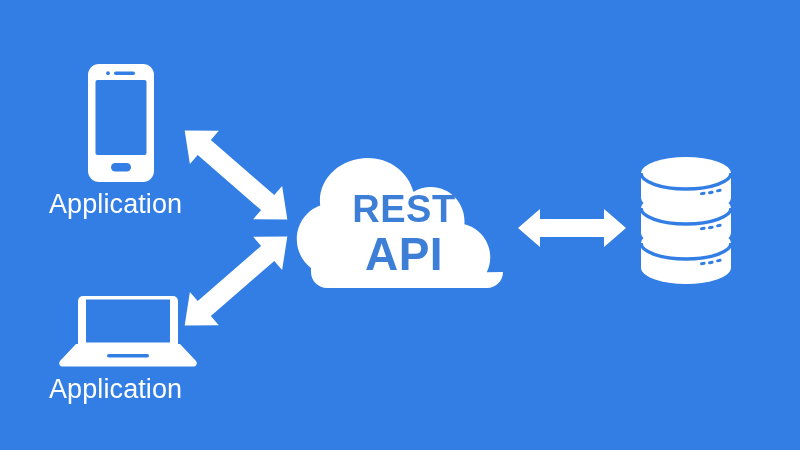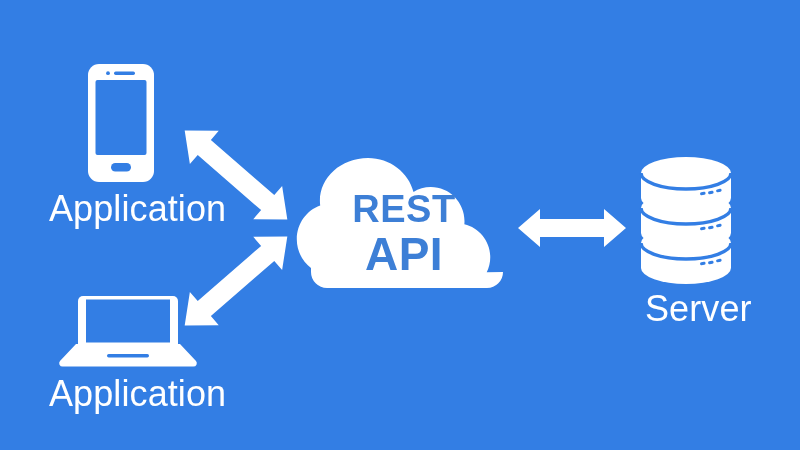--- a/index.html
+++ b/index.html
@@ -21,21 +21,21 @@
     left: 0;
     top: 0;
     width: 800px;
     height: 450px;
     display: block;
   }
   .label {
     position: absolute;
     color: #ffffff;
     font-family: "Liberation Sans", sans-serif;
-    font-size: 36px;
+    font-size: 27px;
     font-weight: 400;
     line-height: 1;
     white-space: nowrap;
     letter-spacing: 0.1px;
   }
   #label-app-mobile { left: 49px; top: 191px; }
   #label-app-desktop { left: 49px; top: 376px; }
   #label-server { left: 645px; top: 291px; }
 
   .cloud-text {
@@ -143,15 +143,14 @@
       <path fill="#ffffff" d="
         M -54 0 l 22 -19 v 10 h 64 v -10 l 22 19 l -22 19 v -10 h -64 v 10 z"></path>
     </g>
 
   </svg>
 
   <div class="label" id="label-app-mobile" style="color: rgb(255, 255, 255);">Application</div>
 
   <div class="label" id="label-app-desktop" style="color: rgb(255, 255, 255);">Application</div>
 
-  <div class="label" id="label-server" style="color: rgb(255, 255, 255);">Server</div>
 
 </div>
 
 </body></html>

